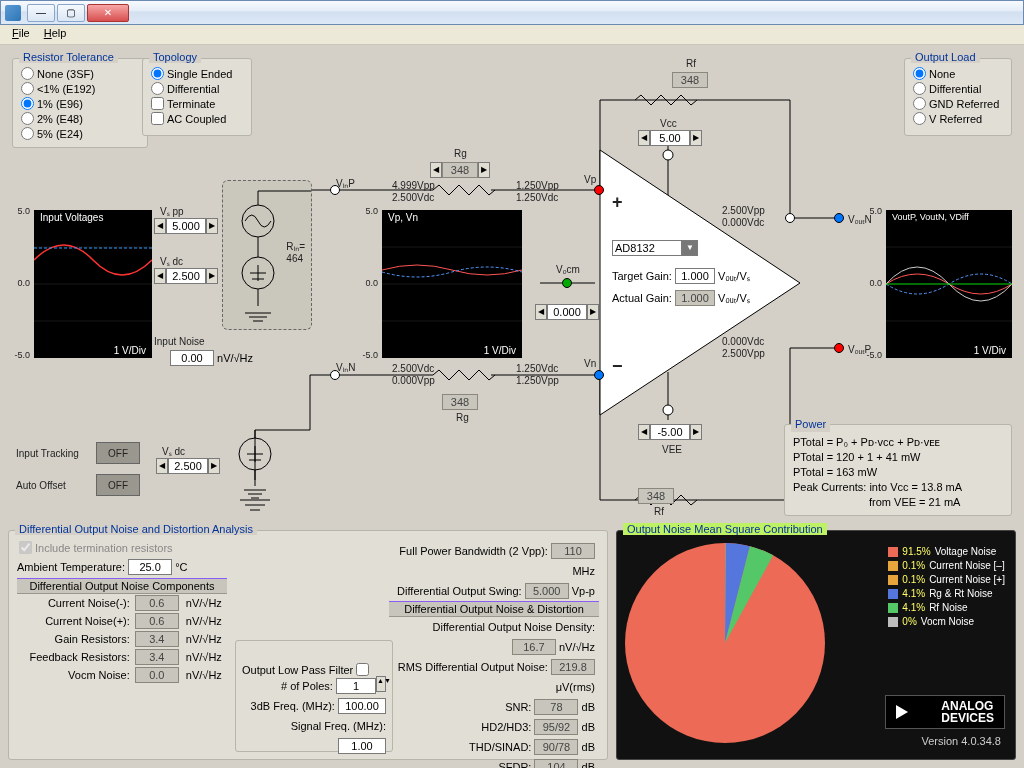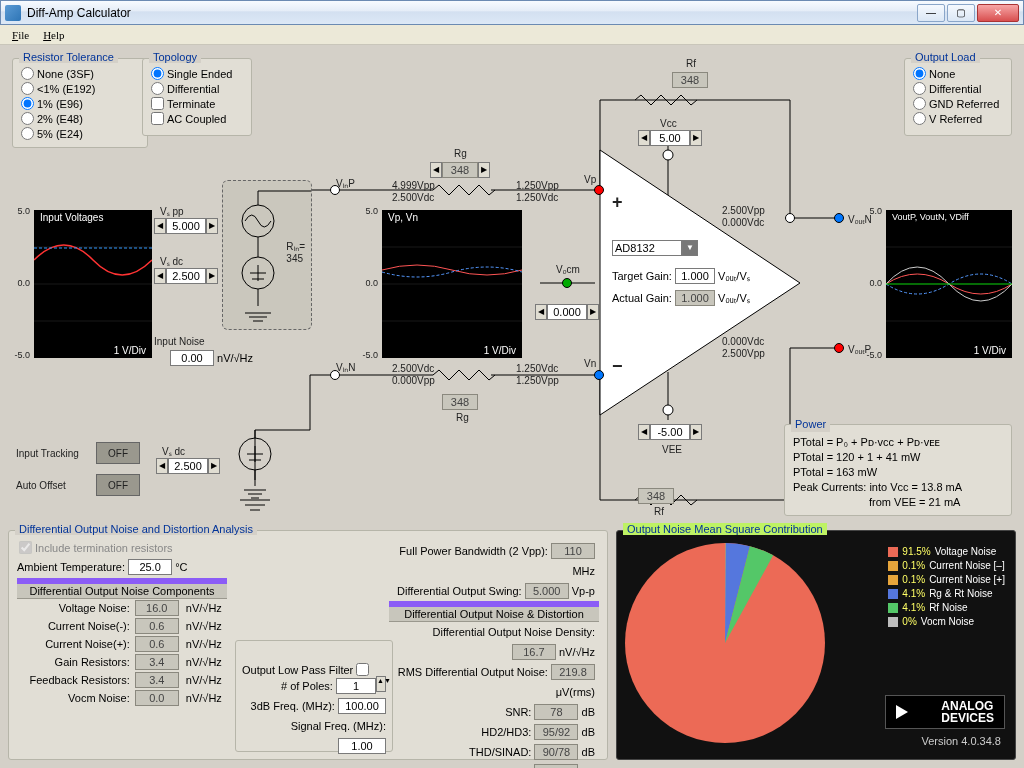--- a/index.html
+++ b/index.html
@@ -8,21 +8,21 @@
 
   
   .titlebar { height: 25px; background: linear-gradient(to bottom, #f7fbff 0%, #e4ecf7 45%, #d3e0f0 46%, #dce8f6 100%); border: 1px solid #6b8ab2; display: flex; align-items: center; padding: 0 4px; }
   .titlebar .ico { width: 16px; height: 16px; margin-right: 6px; background: linear-gradient(135deg,#5b9bd5,#2e75b6); border-radius:2px; }
   .titlebar .title { flex: 1; font-size: 12px; }
   .winbtns { display: flex; gap: 2px; }
   .winbtn { width: 28px; height: 18px; border: 1px solid #8aa6c9; border-radius: 2px; background: linear-gradient(#f5f9fe,#dbe7f5); display:flex; align-items:center; justify-content:center; font-size:10px;}
   .winbtn.close { background: linear-gradient(#f7a6a6,#d84f4f); border-color:#a33; color:#fff; width:42px;}
   
   
-  .menubar { height: 20px; background: #ece9d8; display: flex; align-items: center; padding: 0 6px; gap: 2px; border-bottom:1px solid #c9c6ba;font-family:Liberation Serif, serif;}
+  .menubar { height: 20px; background: #ece9d8; display: flex; align-items: flex-start; padding: 0 6px; gap: 2px; border-bottom:1px solid #c9c6ba;}
   .menubar span { padding: 2px 6px; }
   .menubar span u { text-decoration: underline; }
 
   
   .gbox { position:absolute; border:1px solid #b6b5a9; border-radius:3px; background: #e1ded5; }
   .gbox > .legend { position:absolute; top:-8px; left:6px; padding:0 4px; background:#d4d0c8; font-size:11px; color:#003399;}
   .plain { border:1px solid #b6b5a9; border-radius:3px; background:#e1ded5;}
   label.rc { display:block; font-size:11px; line-height:15px; padding-left:2px;}
   input[type=radio], input[type=checkbox] { vertical-align:-2px; margin:0 3px 0 0;}
   .numbox { display:inline-block; border:1px solid #7a7a7a; background:#fff; font-size:11px; text-align:center; padding:1px 2px; min-width:40px; }
@@ -32,21 +32,21 @@
   .anno { font-size:10px; color:#222; position:absolute; }
   .plot { background:#000; position:absolute; }
   .plot .ptitle { color:#fff; position:absolute; top:2px; left:6px; font-size:10px;}
   .plot .pdiv { color:#fff; position:absolute; bottom:2px; right:6px; font-size:10px;}
   .axis { position:absolute; font-size:9px; color:#222; text-align:right;}
 
   
   .lbl { font-size:11px; }
   .valbox { border:1px solid #8a887e; background:#c8c6bc; color:#444; text-align:center; width:44px; height:16px; display:inline-block; line-height:14px; font-size:11px;}
   .whitebox { border:1px solid #7a7a7a; background:#fff; text-align:center; display:inline-block; height:16px; line-height:14px; font-size:11px;}
-  .section-hdr { background:#c8c6bc; border-top:6px solid #8b5cf6; border-bottom:1px solid #9a988e; padding:1px 4px; font-size:11px; text-align:center; }
+  .section-hdr { background:#c8c6bc; border-top:1px solid #8b5cf6; border-bottom:1px solid #9a988e; padding:1px 4px; font-size:11px; text-align:center; }
 
   .pie-legend { color:#fff; font-size:10px; }
   .pie-legend .row { display:flex; align-items:center; gap:4px; line-height:14px;}
   .pie-legend .sw { width:10px; height:10px; }
 
   .adlogo { background:#000; color:#fff; padding:4px 10px; font-weight:bold; font-size:13px; border:1px solid #555; display:flex; align-items:center; gap:6px;}
   .adlogo .tri { width:0;height:0;border-left:12px solid #fff;border-top:7px solid transparent;border-bottom:7px solid transparent;}
   
   .toggle { background:#9a988e; color:#222; border:1px solid #666; width:44px; height:22px; display:inline-flex; align-items:center; justify-content:center; font-size:10px;}
 
@@ -54,21 +54,20 @@
 
   svg.wires { position:absolute; top:0; left:0; pointer-events:none; }
   .node { position:absolute; width:10px; height:10px; border-radius:50%; border:1px solid #000;}
   .node.red{background:#f00;} .node.blue{background:#07f;} .node.green{background:#0a0;} .node.white{background:#fff;}
 </style>
 </head>
 <body>
 
 <div class="titlebar">
   <div class="ico"></div>
-  <div class="title">Diff-Amp Calculator</div>
   <div class="winbtns">
     <div class="winbtn">—</div>
     <div class="winbtn">▢</div>
     <div class="winbtn close">✕</div>
   </div>
 </div>
 
 <div class="menubar">
   <span><u>F</u>ile</span>
   <span><u>H</u>elp</span>
@@ -173,21 +172,21 @@
       <line x1="27" y1="92" x2="43" y2="92" stroke="#000"></line>
     <line x1="29" y1="98" x2="41" y2="98" stroke="#000"></line>
     <line x1="35" y1="10" x2="35" y2="24" stroke="#000"></line>
     <line x1="35" y1="56" x2="35" y2="76" stroke="#000"></line>
     <line x1="35" y1="108" x2="35" y2="125" stroke="#000"></line>
     <line x1="22" y1="132" x2="48" y2="132" stroke="#000"></line>
       <line x1="26" y1="136" x2="44" y2="136" stroke="#000"></line>
       <line x1="30" y1="140" x2="40" y2="140" stroke="#000"></line>
     <line x1="35" y1="10" x2="88" y2="10" stroke="#000"></line>
   </svg>
-  <div class="anno" style="right:6px;top:58px;"><span>Rᵢₙ=</span><br><span>345</span></div>
+  <div class="anno" style="right:6px;top:58px;"><span>Rᵢₙ=</span><br><span>464</span></div>
 </div>
 
 <div class="anno" style="left:154px;top:336px;">Input Noise</div>
 <div style="position:absolute;left:154px;top:350px;margin-left:16px;">
   <span class="numbox" style="min-width:44px">0.00</span>
   <span class="lbl">nV/√Hz</span>
 </div>
 
 <div class="anno" style="left:336px;top:176px;">VᵢₙP</div>
 <div class="anno" style="left:336px;top:360px;">VᵢₙN</div>
@@ -338,25 +337,20 @@
     <span class="whitebox" style="width:44px">25.0</span>
     <span class="lbl">°C</span>
   </div>
 
   <div style="display:flex; gap:8px; margin-top:2px;">
 
     <div style="width:210px;">
       <div class="section-hdr">Differential Output Noise Components</div>
       <table style="width:100%; font-size:11px; border-collapse:collapse;">
         <tbody>
-            <tr>
-              <td style="text-align:right;padding-right:4px"><span>Voltage Noise:</span></td>
-              <td><span class="valbox">16.0</span></td>
-              <td><span>nV/√Hz</span></td>
-            </tr>
         <tr>
               <td style="text-align:right;padding-right:4px"><span>Current Noise(-):</span></td>
               <td><span class="valbox">0.6</span></td>
               <td><span>nV/√Hz</span></td>
             </tr>
         <tr>
               <td style="text-align:right;padding-right:4px"><span>Current Noise(+):</span></td>
               <td><span class="valbox">0.6</span></td>
               <td><span>nV/√Hz</span></td>
             </tr>

